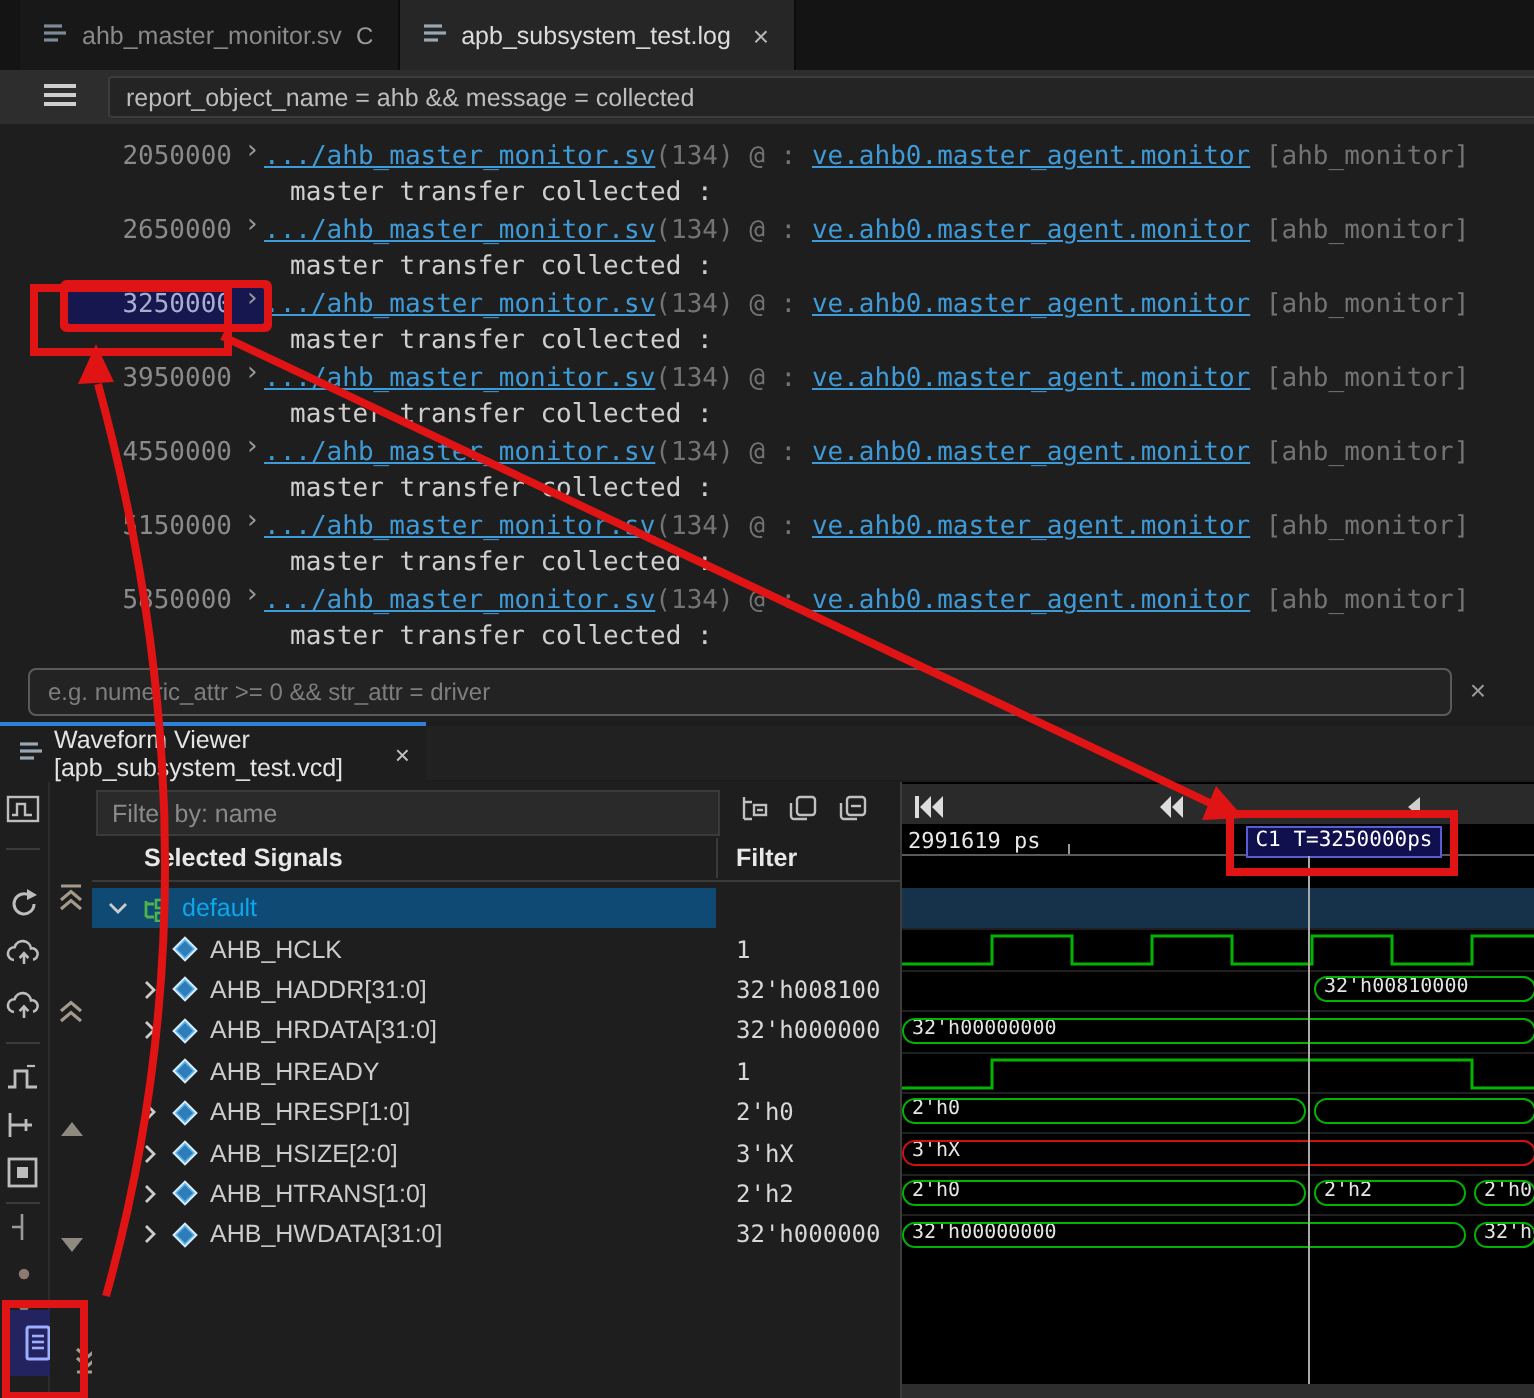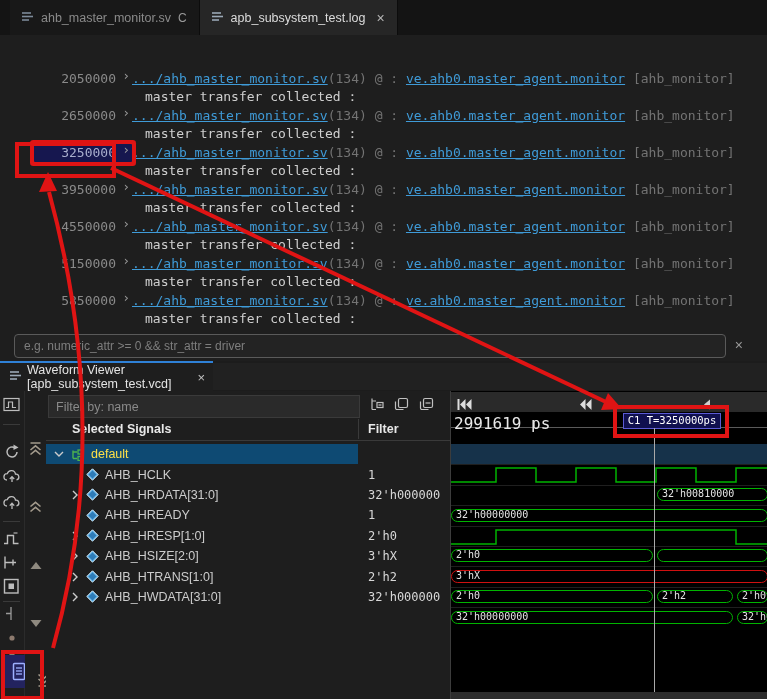--- a/index.html
+++ b/index.html
@@ -73,21 +73,21 @@
   .trow .val{position:absolute;left:322px;color:#d8d8d8;font-size:12px;
              font-family:"DejaVu Sans Mono","Liberation Mono",monospace;}
   .ticon{position:relative;flex:none;display:inline-flex;}
   
   .wpane{position:absolute;left:450px;top:391px;width:317px;height:308px;background:#000;
          border-left:1px solid #3c3c3c;box-sizing:border-box;}
   .wtoolbar{position:absolute;left:0;top:1px;width:317px;height:20px;background:#2a2a2a;}
   .wtool{position:absolute;top:4px;cursor:pointer;}
   .wruler{position:absolute;left:0;top:21px;width:317px;height:16px;background:#000;
           border-bottom:1px solid #5a5a5a;box-sizing:border-box;}
-  .wtime{position:absolute;left:3px;top:2px;color:#e8e8e8;font-size:16px;
+  .wtime{position:absolute;left:3px;top:2px;color:#e8e8e8;font-size:11px;
          font-family:"DejaVu Sans Mono","Liberation Mono",monospace;}
   .tick{position:absolute;bottom:0;width:1px;height:5px;background:#9a9a9a;}
   .c1box{position:absolute;left:172px;top:1px;width:96px;height:14px;background:#10104f;
          border:1px solid #5b5bd6;color:#fff;font-size:10.5px;line-height:13px;text-align:center;
          font-family:"DejaVu Sans Mono","Liberation Mono",monospace;}
   .gband{position:absolute;left:0;top:53px;width:317px;height:20.4px;background:#16324a;}
   .wrows{position:absolute;left:0;top:73.4px;width:317px;}
   .wrow{position:relative;width:317px;height:20.4px;border-top:1px solid #1f1f1f;box-sizing:border-box;}
   .seg{position:absolute;top:2.5px;height:13px;border:1.4px solid #00b400;border-radius:7px;
        background:#000;box-sizing:border-box;overflow:hidden;white-space:nowrap;}
@@ -130,20 +130,32 @@
               <line x1="0" y1="5.5" x2="11" y2="5.5"></line>
               <line x1="0" y1="9" x2="7" y2="9"></line>
             </g>
           </svg>
       </span>
       <span>apb_subsystem_test.log</span>
       <span class="close">×</span>
     </div>
   </div>
 
+  <div class="lfrow">
+    <span class="hamburger">
+      <svg width="16" height="13">
+          <g stroke="#cfcfcf" stroke-width="2">
+            <line x1="0" y1="2" x2="16" y2="2"></line>
+            <line x1="0" y1="6.5" x2="16" y2="6.5"></line>
+            <line x1="0" y1="11" x2="16" y2="11"></line>
+          </g>
+        </svg>
+    </span>
+    <input class="lfinput" value="report_object_name = ahb &amp;&amp; message = collected" style="">
+  </div>
 
   <div class="log" id="log-list">
       <div class="log-entry">
         <div class="l1"><span class="timebox">2050000<span class="chev">›</span></span><a class="link">.../ahb_master_monitor.sv</a><span class="plain">(134) @ : </span><a class="link">ve.ahb0.master_agent.monitor</a><span class="plain"> [ahb_monitor]</span></div>
         <div class="l2">master transfer collected :</div>
       </div>
       <div class="log-entry">
         <div class="l1"><span class="timebox">2650000<span class="chev">›</span></span><a class="link">.../ahb_master_monitor.sv</a><span class="plain">(134) @ : </span><a class="link">ve.ahb0.master_agent.monitor</a><span class="plain"> [ahb_monitor]</span></div>
         <div class="l2">master transfer collected :</div>
       </div>
@@ -327,34 +339,50 @@
               <path d="M1,3 l4,4 l4,-4" fill="none" stroke="#cccccc" stroke-width="1.4"></path>
             </svg>
           </span>
           <span class="ticon" style="margin: 0px 5px 0px 7px;">
             <svg width="15" height="13">
               <path d="M2,2.5 v8 M2,4 h4 M2,10.5 h4" fill="none" stroke="#4db34d" stroke-width="1.4"></path>
               <rect x="7" y="2" width="5" height="4" fill="none" stroke="#4db34d" stroke-width="1.3"></rect>
               <rect x="7" y="8.5" width="5" height="4" fill="none" stroke="#4db34d" stroke-width="1.3"></rect>
             </svg>
           </span>
-          <span class="lbl" style="color: #fde047;">default</span>
+          <span class="lbl" style="color: #0ea5e9;">default</span>
           <span class="val"></span>
         </div>
         <div class="trow">
           <span style="width: 24px;"></span>
           <span class="ticon" style="width: 10px;"></span>
           <span class="ticon" style="margin: 0px 6px;">
             <svg width="13" height="13">
               <polygon points="6.5,0.8 12.2,6.5 6.5,12.2 0.8,6.5" fill="#5ab0e8" stroke="#d6ecf9" stroke-width="1"></polygon>
               <polygon points="6.5,2.6 10.4,6.5 6.5,10.4 2.6,6.5" fill="#2e7cb8"></polygon>
             </svg>
           </span>
           <span class="lbl">AHB_HCLK</span>
           <span class="val">1</span>
+        </div>
+        <div class="trow">
+          <span style="width: 24px;"></span>
+          <span class="ticon" style="width: 10px;">
+            <svg width="10" height="10">
+              <path d="M3,1 l4,4 l-4,4" fill="none" stroke="#cccccc" stroke-width="1.4"></path>
+            </svg>
+          </span>
+          <span class="ticon" style="margin: 0px 6px;">
+            <svg width="13" height="13">
+              <polygon points="6.5,0.8 12.2,6.5 6.5,12.2 0.8,6.5" fill="#5ab0e8" stroke="#d6ecf9" stroke-width="1"></polygon>
+              <polygon points="6.5,2.6 10.4,6.5 6.5,10.4 2.6,6.5" fill="#2e7cb8"></polygon>
+            </svg>
+          </span>
+          <span class="lbl">AHB_HADDR[31:0]</span>
+          <span class="val">32'h008100</span>
         </div>
         <div class="trow">
           <span style="width: 24px;"></span>
           <span class="ticon" style="width: 10px;">
             <svg width="10" height="10">
               <path d="M3,1 l4,4 l-4,4" fill="none" stroke="#cccccc" stroke-width="1.4"></path>
             </svg>
           </span>
           <span class="ticon" style="margin: 0px 6px;">
             <svg width="13" height="13">

